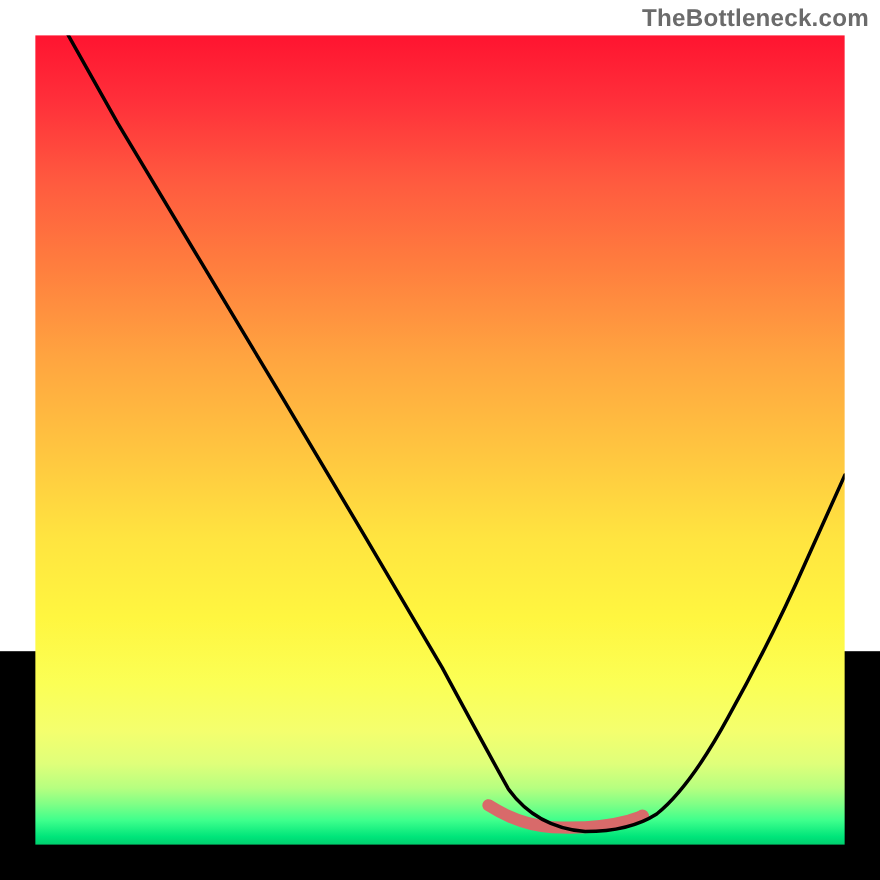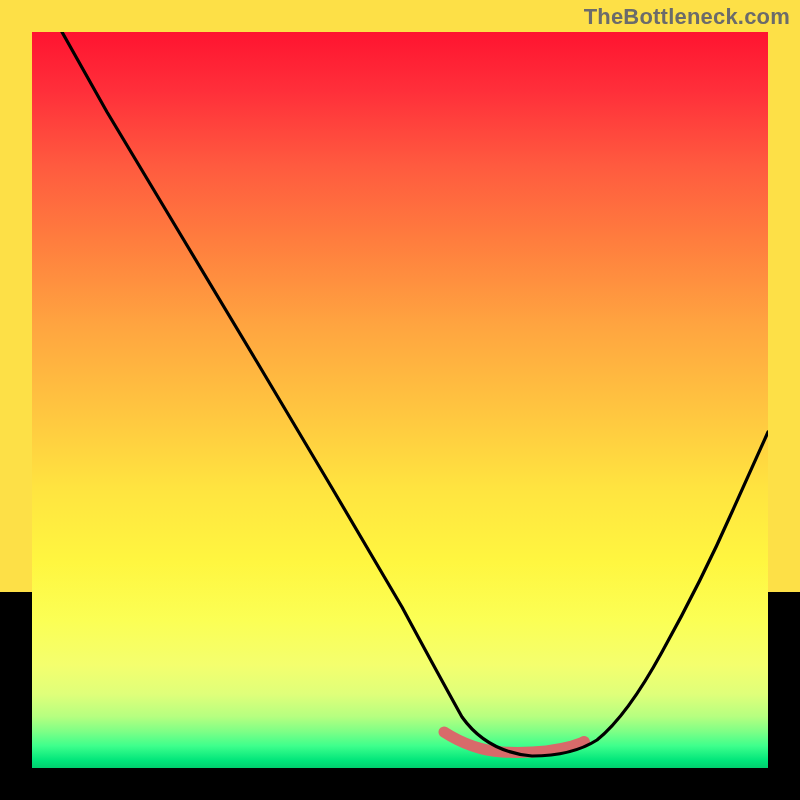--- a/index.html
+++ b/index.html
@@ -8,21 +8,21 @@
     width: 800px;
     height: 800px;
     background: #000;
     overflow: hidden;
     font-family: Arial, Helvetica, sans-serif;
   }
   .frame {
     position: relative;
     width: 800px;
     height: 592px;
-    background: #fde047;
+    background: #ffffff;
   }
   .watermark {
     position: absolute;
     top: 4px;
     right: 10px;
     font-size: 22px;
     font-weight: bold;
     color: #6b6b6b;
     letter-spacing: 0.2px;
     z-index: 50;

